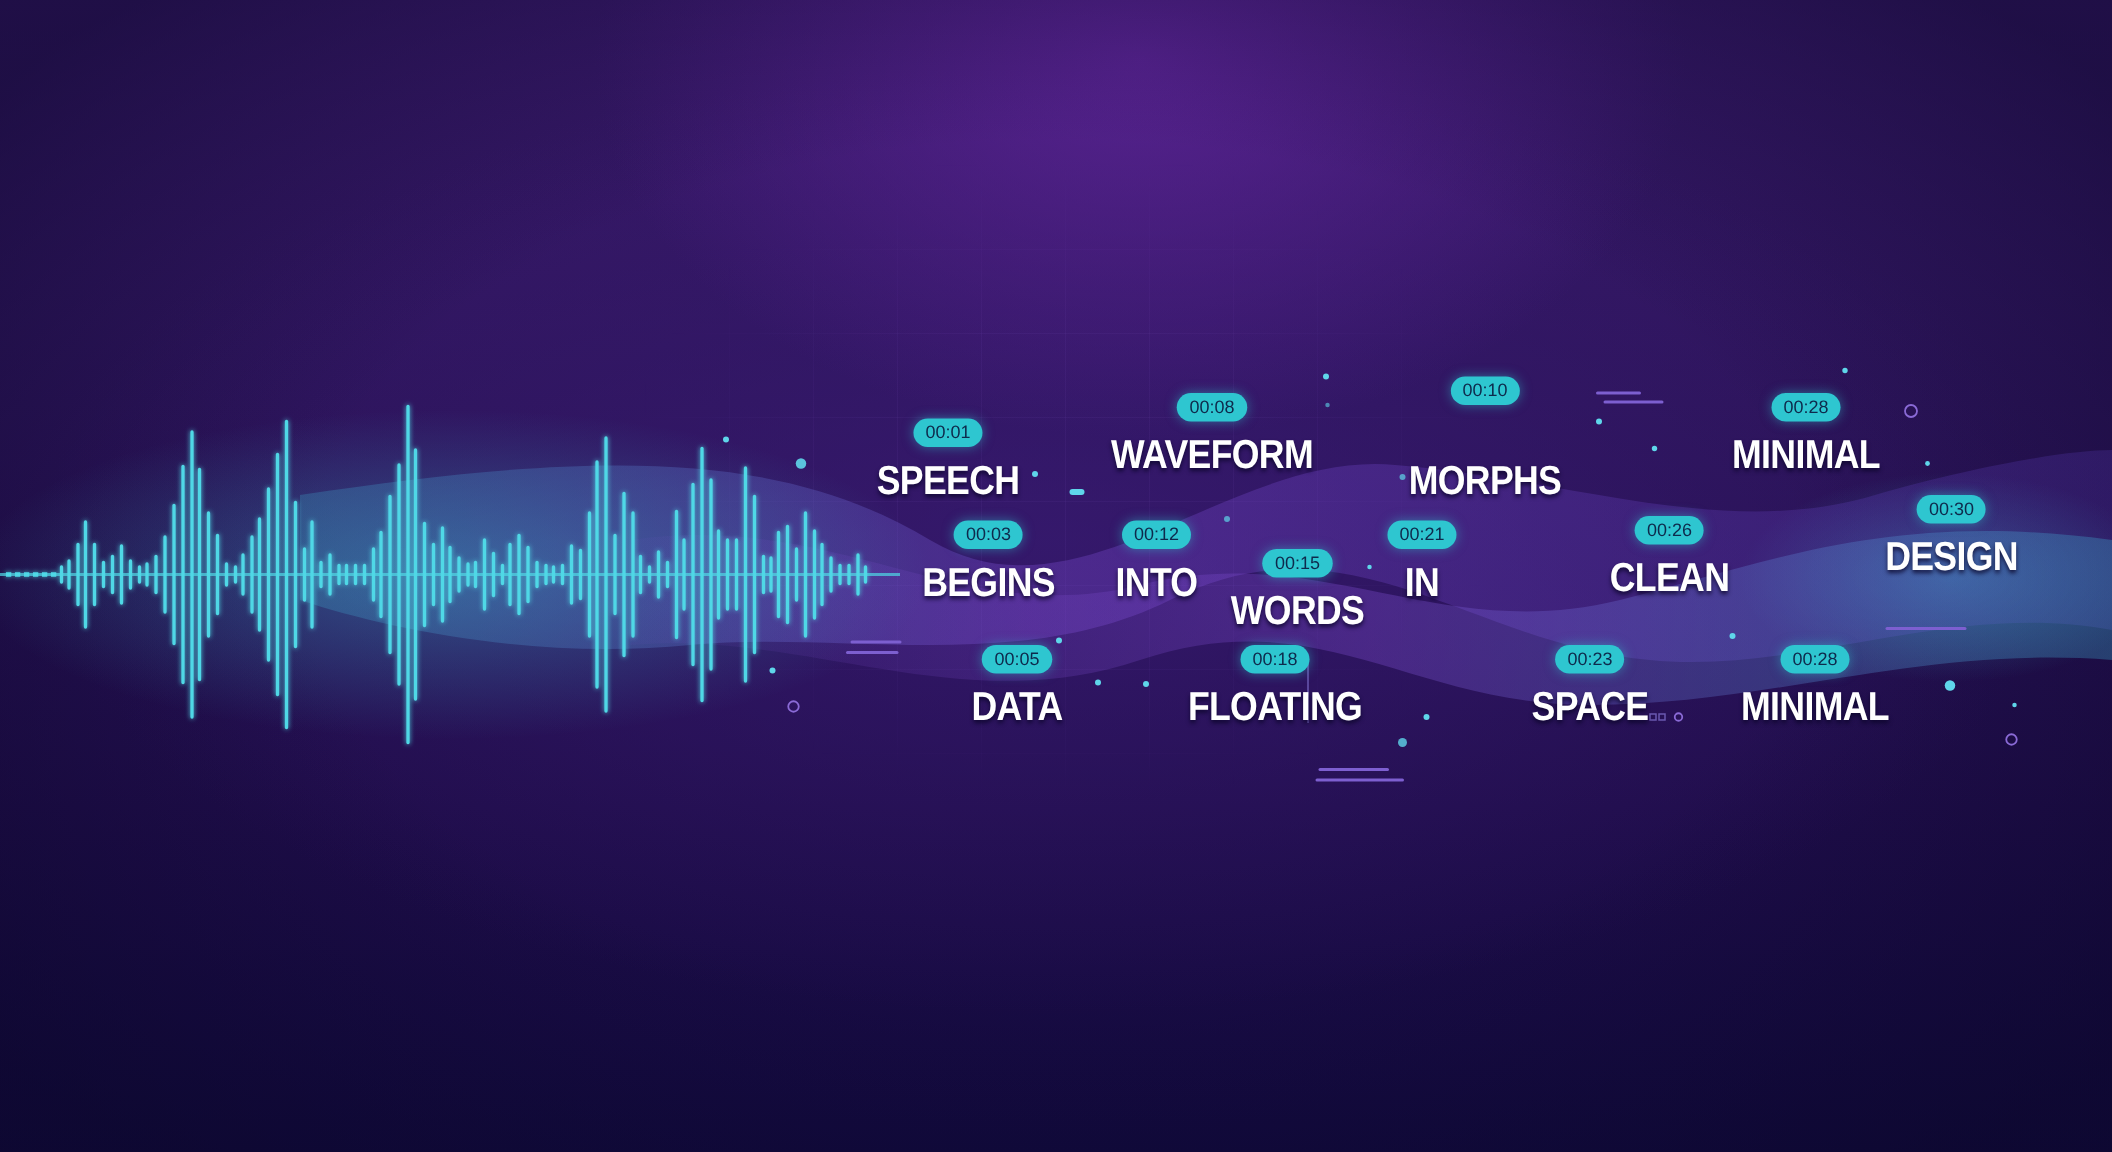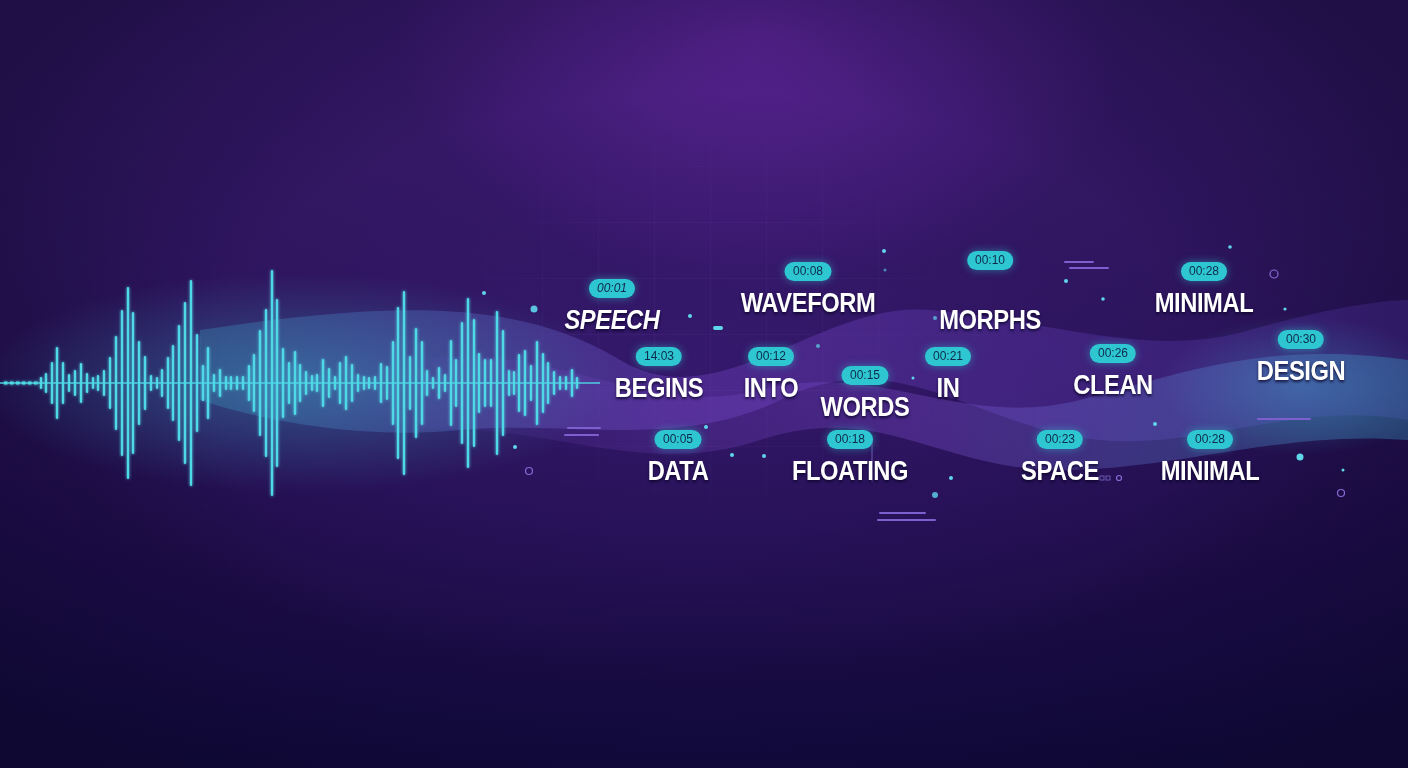--- a/index.html
+++ b/index.html
@@ -225,38 +225,38 @@
   </g>
   <rect x="713" y="326" width="10" height="4" rx="2" fill="#5fd6ea"></rect>
   <g fill="none" stroke="#6a58b0" stroke-width="1">
     <rect x="1100" y="476" width="4" height="4"></rect>
     <rect x="1106" y="476" width="4" height="4"></rect>
   </g>
   <line x1="872" y1="438" x2="872" y2="482" stroke="#6a58b0" stroke-width="1"></line>
 </svg>
 
 <div id="tokens">
-  <div class="token" style="left: 612px; top: 279px; transform: translateX(-50%); font-style: italic;">
+  <div class="token" style="left: 632px; top: 279px; transform: translateX(-50%);">
       <span class="badge">00:01</span>
       <span class="word">SPEECH</span>
     </div>
   <div class="token" style="left: 808px; top: 262px; transform: translateX(-50%); align-items: center;">
       <span class="badge">00:08</span>
       <span class="word">WAVEFORM</span>
     </div>
   <div class="token" style="left: 990px; top: 251px; transform: translateX(-50%); gap: 28px;">
       <span class="badge">00:10</span>
       <span class="word">MORPHS</span>
     </div>
   <div class="token" style="left: 1204px; top: 262px; transform: translateX(-50%);">
       <span class="badge">00:28</span>
       <span class="word">MINIMAL</span>
     </div>
   <div class="token" style="left: 659px; top: 347px; transform: translateX(-50%);">
-      <span class="badge">14:03</span>
+      <span class="badge">00:03</span>
       <span class="word">BEGINS</span>
     </div>
   <div class="token" style="left: 771px; top: 347px; transform: translateX(-50%);">
       <span class="badge">00:12</span>
       <span class="word">INTO</span>
     </div>
   <div class="token" style="left: 865px; top: 366px; transform: translateX(-50%);">
       <span class="badge">00:15</span>
       <span class="word">WORDS</span>
     </div>

